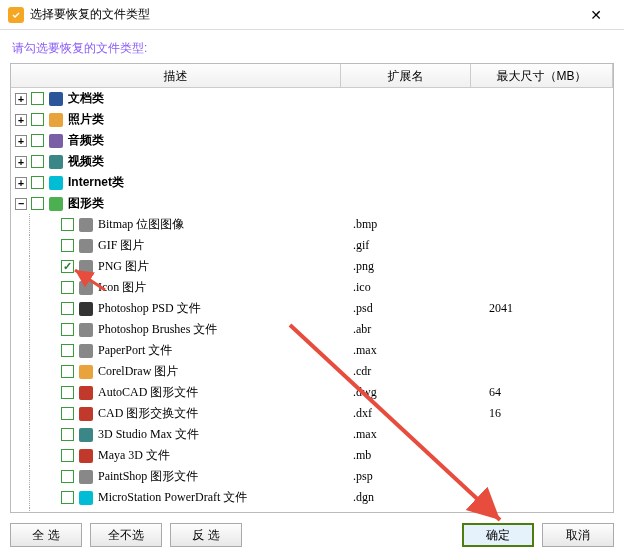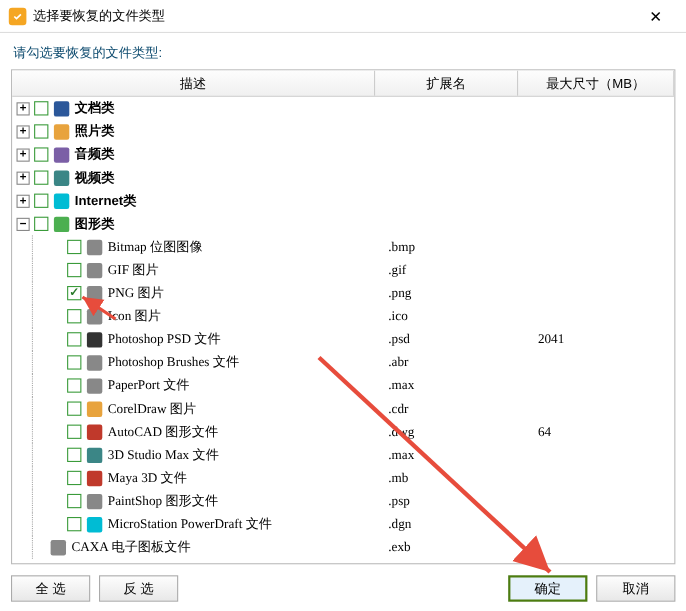--- a/index.html
+++ b/index.html
@@ -2,21 +2,21 @@
 <html><head>
 <meta charset="utf-8">
 <style>
 * { box-sizing: border-box; margin: 0; padding: 0; }
 body { font-family: "Microsoft YaHei", "SimSun", sans-serif; font-size: 12px; background: #fff; width: 624px; height: 555px; overflow: hidden; position: relative; }
 .titlebar { height: 30px; border-bottom: 1px solid #ddd; display: flex; align-items: center; padding: 0 8px; background: #fff; }
 .titlebar .app-icon { width: 16px; height: 16px; background: #f5a623; border-radius: 3px; margin-right: 6px; display: flex; align-items: center; justify-content: center; }
 .titlebar .app-icon svg { width: 12px; height: 12px; }
 .titlebar .title { flex: 1; }
 .titlebar .close { width: 40px; text-align: center; cursor: pointer; font-size: 14px; }
-.prompt { padding: 10px 12px 6px; color: #0c4a6e; }
+.prompt { padding: 10px 12px 6px; color: #8b5cf6; }
 .tree-container { margin: 0 10px; border: 1px solid #bbb; height: 450px; overflow: hidden; position: relative; }
 .tree-header { height: 24px; background: linear-gradient(#fdfdfd,#f0f0f0); border-bottom: 1px solid #ccc; display: flex; }
 .tree-header .col { padding: 4px 6px; border-right: 1px solid #ccc; font-size: 12px; text-align: center; }
 .col-desc { width: 330px; }
 .col-ext { width: 130px; }
 .col-size { flex: 1; }
 .tree-body { overflow-y: auto; height: 424px; }
 .node { display: flex; align-items: center; height: 21px; padding-left: 4px; white-space: nowrap; }
 .node .expander { width: 12px; height: 12px; border: 1px solid #888; display: inline-flex; align-items: center; justify-content: center; font-size: 10px; line-height: 1; margin-right: 4px; cursor: pointer; font-family: monospace; }
 .node .expander.blank { border: none; }
@@ -207,20 +207,30 @@
           <span class="ic ic-red"></span>
         </span>
         <span class="label">AutoCAD 图形文件</span>
         <span class="ext">.dwg</span>
         <span class="size">64</span>
       </div>
       <div class="node row child">
         <span class="expander blank"></span>
         <span class="cb"></span>
         <span class="ficon">
+          <span class="ic ic-red"></span>
+        </span>
+        <span class="label">CAD 图形交换文件</span>
+        <span class="ext">.dxf</span>
+        <span class="size">16</span>
+      </div>
+      <div class="node row child">
+        <span class="expander blank"></span>
+        <span class="cb"></span>
+        <span class="ficon">
           <span class="ic ic-teal"></span>
         </span>
         <span class="label">3D Studio Max 文件</span>
         <span class="ext">.max</span>
         <span class="size"></span>
       </div>
       <div class="node row child">
         <span class="expander blank"></span>
         <span class="cb"></span>
         <span class="ficon">
@@ -273,17 +283,18 @@
   <defs>
       <marker id="ah2" markerWidth="10" markerHeight="10" refX="8" refY="4" orient="auto">
         <path d="M0,0 L8,4 L0,8 Z" fill="#e74c3c"></path>
       </marker>
     </defs>
   <line x1="5" y1="5" x2="215" y2="200" stroke="#e74c3c" stroke-width="4" marker-end="url(#ah2)"></line>
 </svg>
 
 <div class="footer">
   <button class="btn">全 选</button>
+  <button class="btn">全不选</button>
   <button class="btn">反 选</button>
   <div class="spacer"></div>
   <button class="btn primary">确定</button>
   <button class="btn">取消</button>
 </div>
 
 </body></html>

